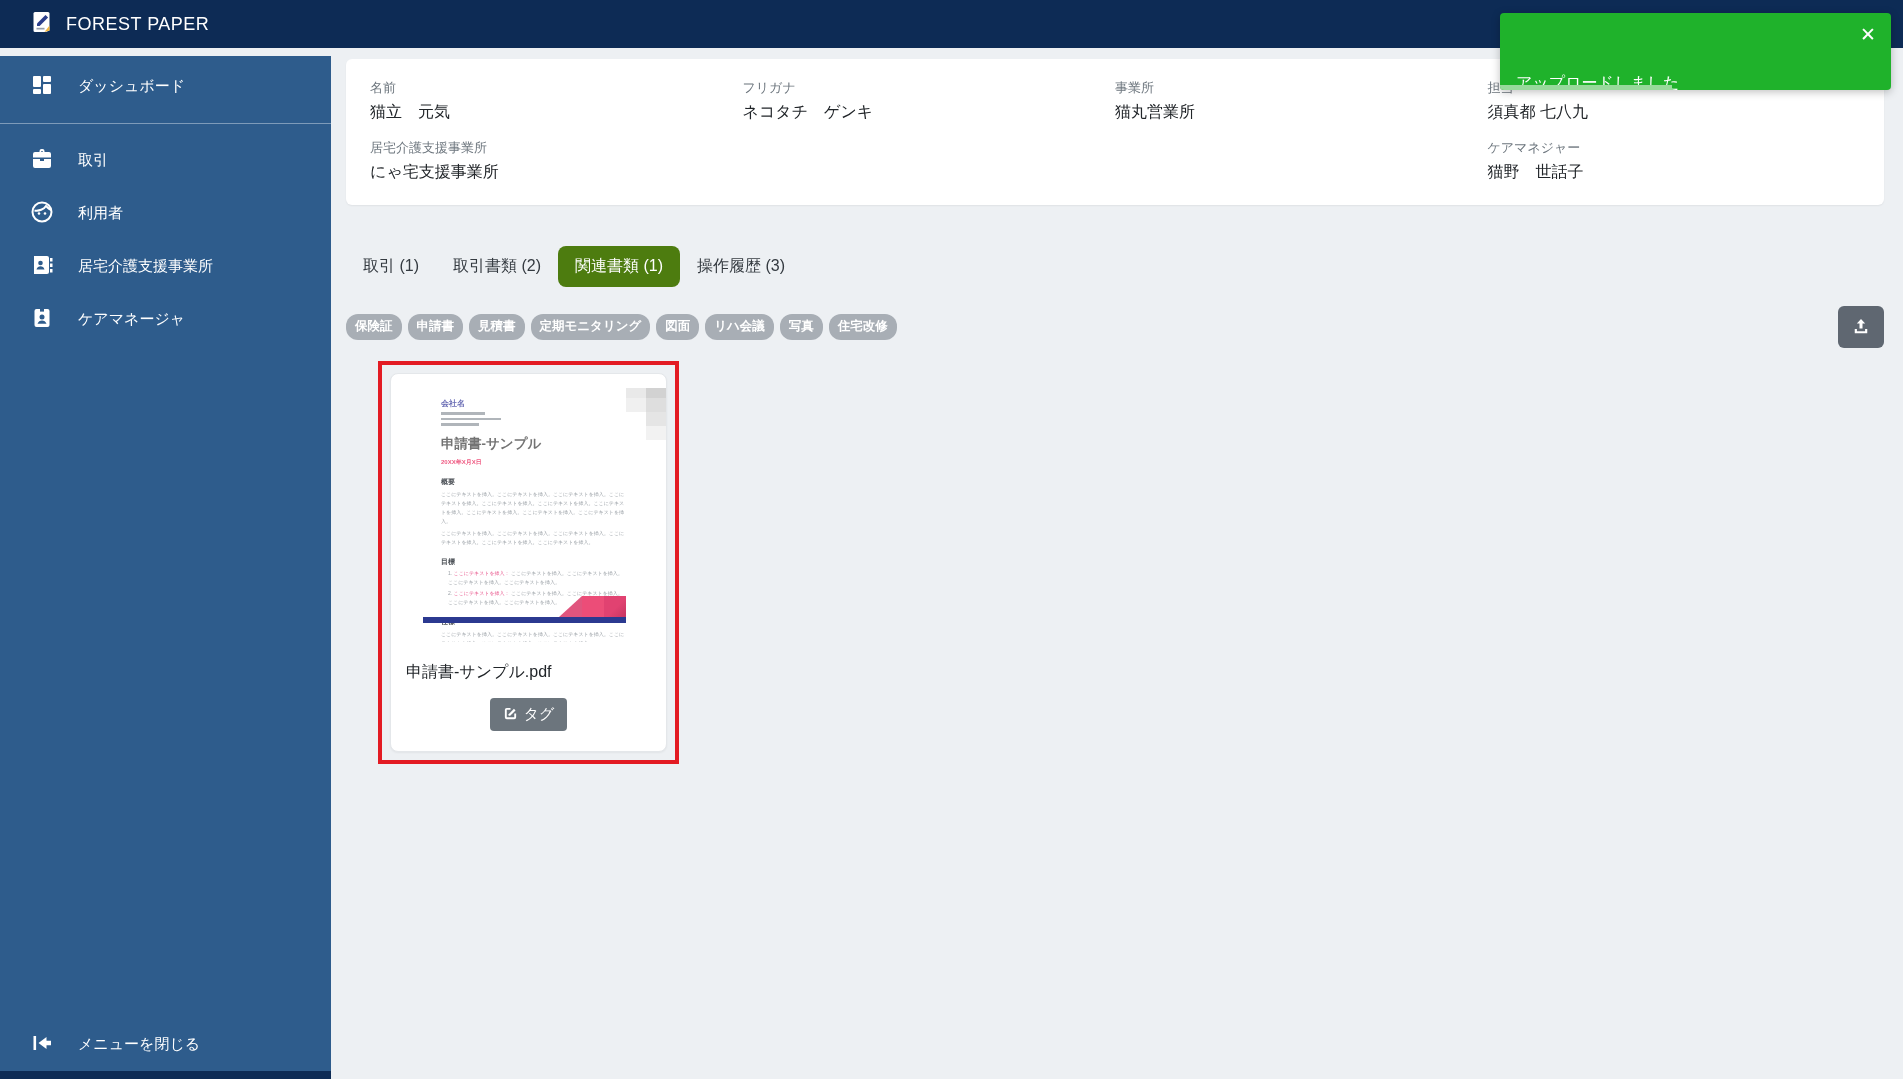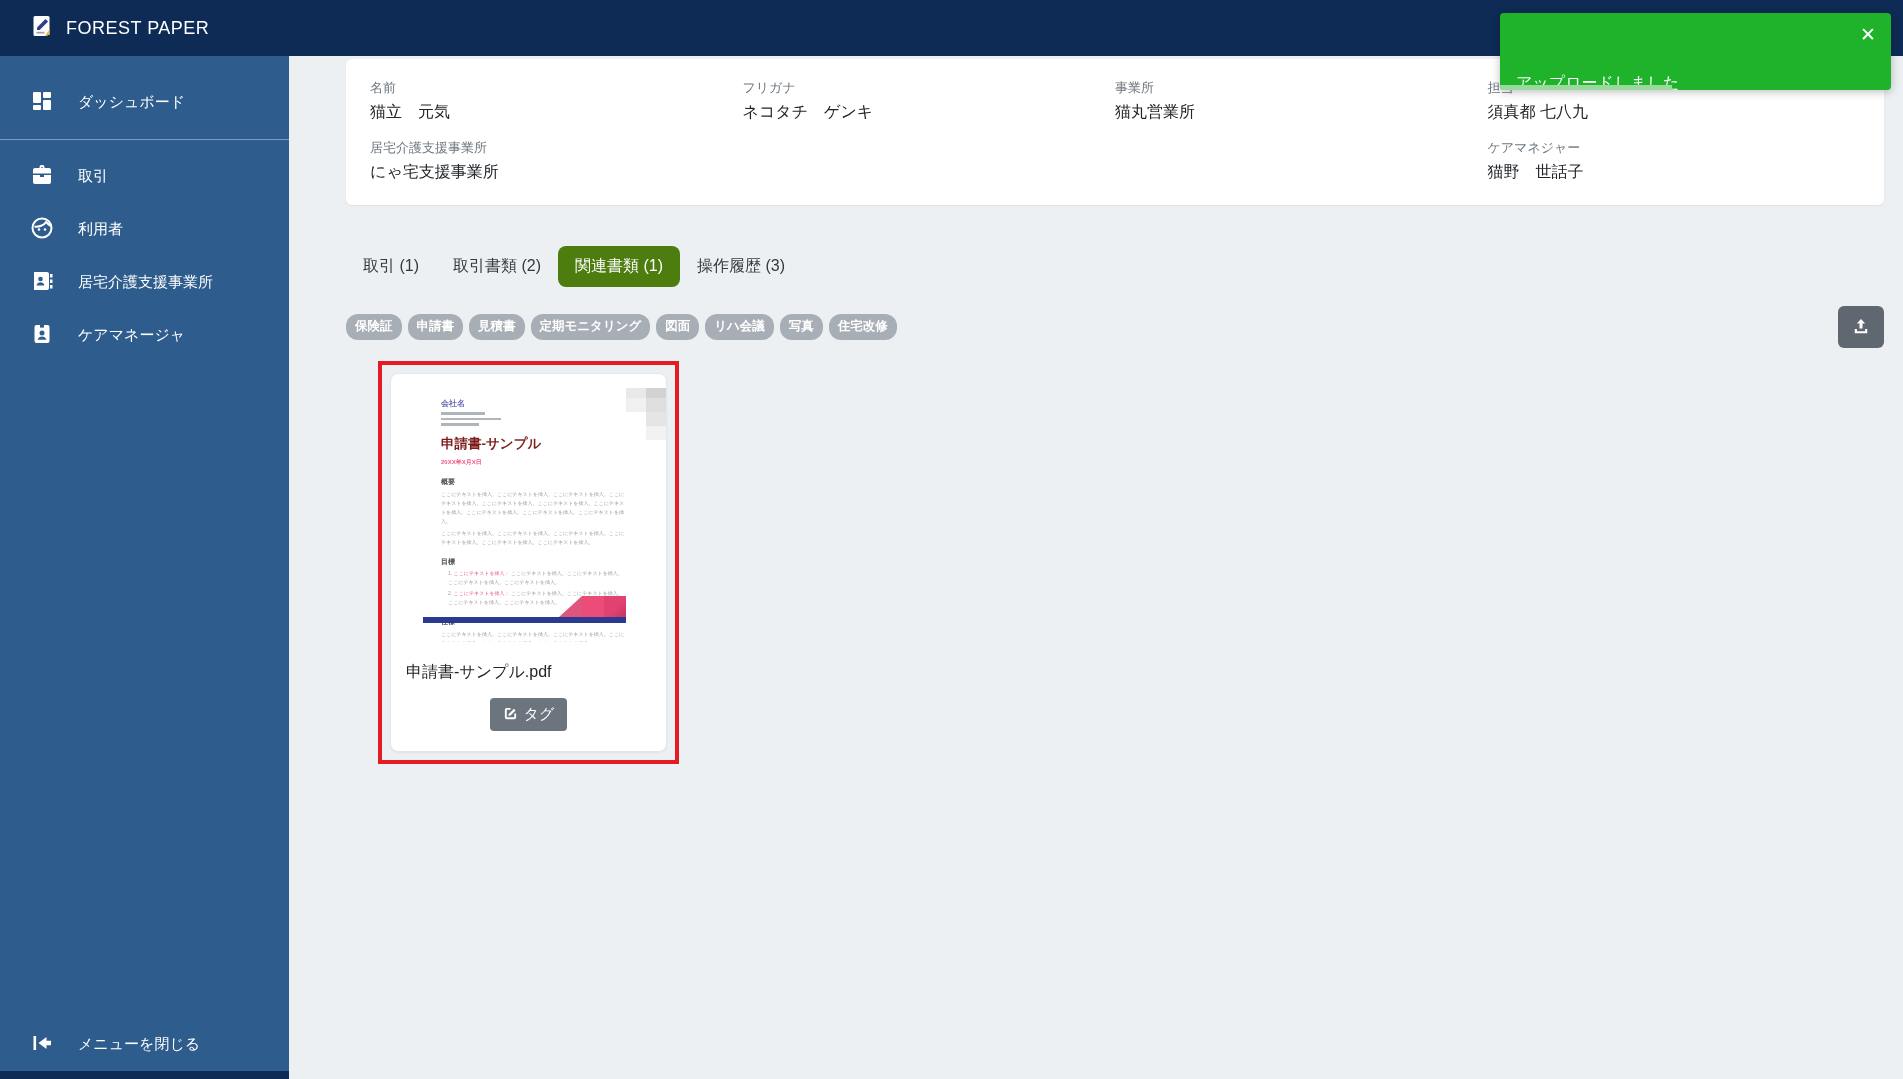--- a/index.html
+++ b/index.html
@@ -5,31 +5,31 @@
   * { box-sizing: border-box; margin: 0; padding: 0; }
   html,body { width: 1903px; height: 1079px; }
   body {
     position: relative; overflow: hidden;
     background: #edf0f3;
     font-family: "Liberation Sans", "DejaVu Sans", sans-serif;
     color: #212529;
   }
   
   .topbar {
-    position: absolute; top: 0; left: 0; right: 0; height: 56px;
+    position: absolute; top: 0; left: 0; right: 0; height: 48px;
     background: #0d2b55; display: flex; align-items: center;
     padding-left: 30px; z-index: 5;
   }
   .topbar .logo { display: flex; align-items: center; gap: 12px; color: #fff;
     font-size: 18px; letter-spacing: .5px; }
   
   .sidebar {
-    position: absolute; top: 56px; left: 0; bottom: 0; width: 289px;
+    position: absolute; top: 56px; left: 0; bottom: 0; width: 331px;
     background: #2e5c8c; color: #fff; display: flex; flex-direction: column;
-    padding-top: 20px; z-index: 4;
+    padding-top: 4px; z-index: 4;
   }
   .side-item {
     display: flex; align-items: center; gap: 24px;
     padding: 13px 10px 13px 30px; font-size: 15px; cursor: pointer;
     white-space: nowrap;
   }
   .side-item svg { flex: 0 0 auto; }
   .side-sep { border: none; border-top: 1px solid #7e9bb9; margin: 10px 0; }
   .side-spacer { flex: 1; }
   .side-bottom-strip { height: 8px; background: #0d2b55; }
@@ -81,21 +81,21 @@
   .docs { margin: 13px 19px 0 41px; padding-left: 32px; }
   .doc-highlight { display: inline-block; border: 4px solid #e31b23; padding: 8px; }
   .doc-card {
     width: 277px; background: #fff; border: 1px solid #e4e7ea; border-radius: 8px;
     padding: 14px 0 20px; box-shadow: 0 1px 2px rgba(0,0,0,.05);
   }
   .thumb { position: relative; height: 254px; padding: 10px 40px 0 50px; overflow: hidden; }
   .thumb-corner { position: absolute; top: -4px; right: 0; }
   .thumb-company { color: #6a6db5; font-size: 8px; font-weight: bold; }
   .addr-line { height: 2.5px; background: #b0b5ba; margin-top: 3px; }
-  .thumb-title { color: #7f1d1d; font-size: 13.5px; font-weight: bold; margin-top: 9px; }
+  .thumb-title { color: #737373; font-size: 13.5px; font-weight: bold; margin-top: 9px; }
   .thumb-date { color: #ef5a82; font-size: 6px; font-weight: bold; margin-top: 5px; }
   .thumb-h { font-size: 7px; font-weight: bold; color: #4a4f55; margin-top: 10px; }
   .thumb-p {
     font-size: 5px; color: #9aa0a6; line-height: 1.8; margin-top: 3px;
     word-break: break-all;
   }
   .thumb-li { font-size: 5px; color: #9aa0a6; line-height: 1.8; margin-top: 2px; padding-left: 7px; word-break: break-all; }
   .thumb-li .lead { color: #e8538a; }
   .thumb-bar { position: absolute; bottom: 19px; left: 32px; right: 40px; height: 6px; background: #2b3990; }
   .pink-group { position: absolute; bottom: 25px; right: 40px; display: flex; }

